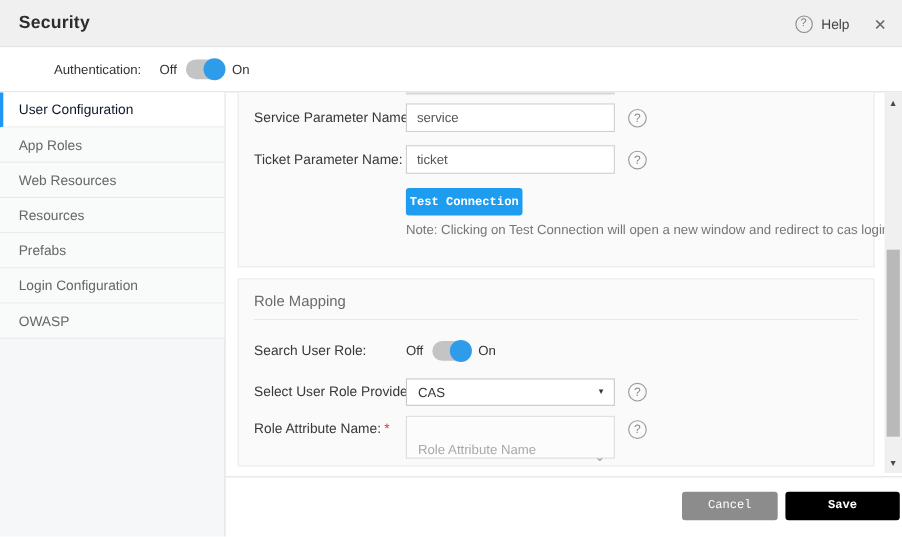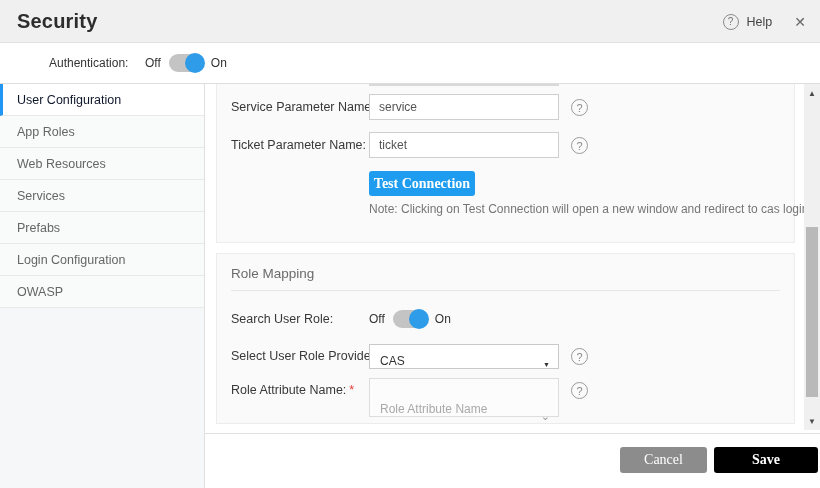--- a/index.html
+++ b/index.html
@@ -2,21 +2,21 @@
 <html><head>
 <meta charset="utf-8">
 <style>
   * { margin:0; padding:0; box-sizing:border-box; }
   html,body { width:820px; height:488px; overflow:hidden; }
   body { font-family:"Liberation Sans","DejaVu Sans",sans-serif; font-size:12px; color:#555; background:#fff; }
   .app { position:relative; width:820px; height:488px; background:#fff; overflow:hidden; }
 
   
   .hdr { position:absolute; left:0; top:0; width:820px; height:43px; background:#f0f0f0; border-bottom:1px solid #e2e2e2; display:flex; align-items:center; }
-  .hdr-title { font-size:20px; font-weight:600; color:#2d2d2d; margin-left:17px; letter-spacing:.2px; }
+  .hdr-title { font-size:16px; font-weight:600; color:#2d2d2d; margin-left:17px; letter-spacing:.2px; }
   .hdr-right { position:absolute; right:14px; top:0; height:43px; display:flex; align-items:center; gap:8px; }
   .help-circ { width:16px; height:16px; border:1px solid #8b8b8b; border-radius:50%; color:#777; font-size:10px; display:flex; align-items:center; justify-content:center; cursor:pointer; }
   .help-txt { color:#444; font-size:12.5px; cursor:pointer; }
   .close-x { color:#666; font-size:14px; margin-left:14px; cursor:pointer; line-height:1; }
 
   
   .auth { position:absolute; left:0; top:43px; width:820px; height:41px; background:#fff; border-bottom:1px solid #dedede; display:flex; align-items:center;padding-left:32px; }
   .auth-label { color:#333; margin-left:17px; width:96px; }
   .tg-txt { color:#333; }
   .toggle { position:relative; width:34px; height:18px; border-radius:10px; background:#c4c4c4; margin:0 8px; cursor:pointer; }
@@ -32,29 +32,29 @@
   .card1 { left:216px; top:84px; width:579px; height:159px; border-top:none; }
   .card2 { left:216px; top:253px; width:579px; height:171px; }
 
   .cut-input-edge { position:absolute; left:152px; top:0; width:190px; height:2px; background:#d9d9d9; }
 
   .f-label { position:absolute; left:14px; color:#383838; font-size:12.5px; line-height:26px; white-space:nowrap; }
   .req { color:#e53935; margin-left:3px; }
   .f-input { position:absolute; left:152px; width:190px; height:26px; border:1px solid #cfcfcf; background:#fff; color:#555; font-size:12px; padding:0 9px; font-family:"Liberation Sans","DejaVu Sans",sans-serif; }
   .help-icon { position:absolute; left:354px; width:17px; height:17px; border:1px solid #9a9a9a; border-radius:50%; color:#8a8a8a; font-size:11px; display:flex; align-items:center; justify-content:center; cursor:pointer; background:#fafafa; }
 
-  .btn { border:none; border-radius:3px; color:#fff; font-size:14px; font-family:Liberation Serif, serif; cursor:pointer; }
+  .btn { border:none; border-radius:3px; color:#fff; font-size:11px; font-family:Liberation Mono, monospace; cursor:pointer; }
   .btn-test { position:absolute; left:152px; top:87px; width:106px; height:25px; background:#1e9cf0; font-weight:600; }
   .note { position:absolute; left:152px; top:118px; color:#767676; font-size:12px; white-space:nowrap; }
 
   .rm-title { position:absolute; left:14px; top:12px; font-size:13.5px; color:#6b6b6b; }
   .rm-divider { position:absolute; left:14px; right:14px; top:36px; height:1px; background:#e7e7e7; }
 
   .toggle-row { position:absolute; left:152px; top:52px; height:26px; display:flex; align-items:center; }
-  .select-box { position:absolute; left:152px; top:90px; width:190px; height:25px; background:#fff; border:1px solid #c8c8c8; display:flex; align-items:flex-end; cursor:pointer; }
+  .select-box { position:absolute; left:152px; top:90px; width:190px; height:25px; background:#fff; border:1px solid #c8c8c8; display:flex; align-items:center; cursor:pointer; }
   .select-box .sel-val { color:#333; padding-left:10px; flex:1; }
   .select-box .sel-arrow { color:#333; font-size:7px; padding-right:8px; }
   .combo-box { position:absolute; left:152px; top:124px; width:190px; height:39px; background:#fcfcfc; border:1px solid #ddd; display:flex; align-items:flex-end; }
   .combo-box .ph { color:#a9a9a9; padding-left:10px; flex:1; font-size:12px; }
   .combo-box .chev { color:#999; font-size:11px; padding-right:8px; line-height:0; }
 
   
   .sbar { position:absolute; left:804px; top:84px; width:16px; height:346px; background:#f0f0f0; }
   .sbar .arr { position:absolute; left:0; width:16px; height:14px; color:#4a4a4a; font-size:8px; display:flex; align-items:center; justify-content:center; cursor:pointer; }
   .sbar .arr.up { top:2px; } .sbar .arr.down { bottom:2px; }
@@ -85,21 +85,21 @@
     <span class="toggle">
         <span class="knob"></span>
       </span>
     <span class="tg-txt">On</span>
   </div>
 
   <div class="side">
     <div class="side-item active">User Configuration</div>
     <div class="side-item">App Roles</div>
     <div class="side-item">Web Resources</div>
-    <div class="side-item">Services</div>
+    <div class="side-item">Resources</div>
     <div class="side-item">Prefabs</div>
     <div class="side-item">Login Configuration</div>
     <div class="side-item">OWASP</div>
   </div>
 
   <div class="card card1">
     <div class="cut-input-edge"></div>
 
     <span class="f-label" style="top:10px;">
       <span>Service Parameter Name:</span><span class="req">*</span>

